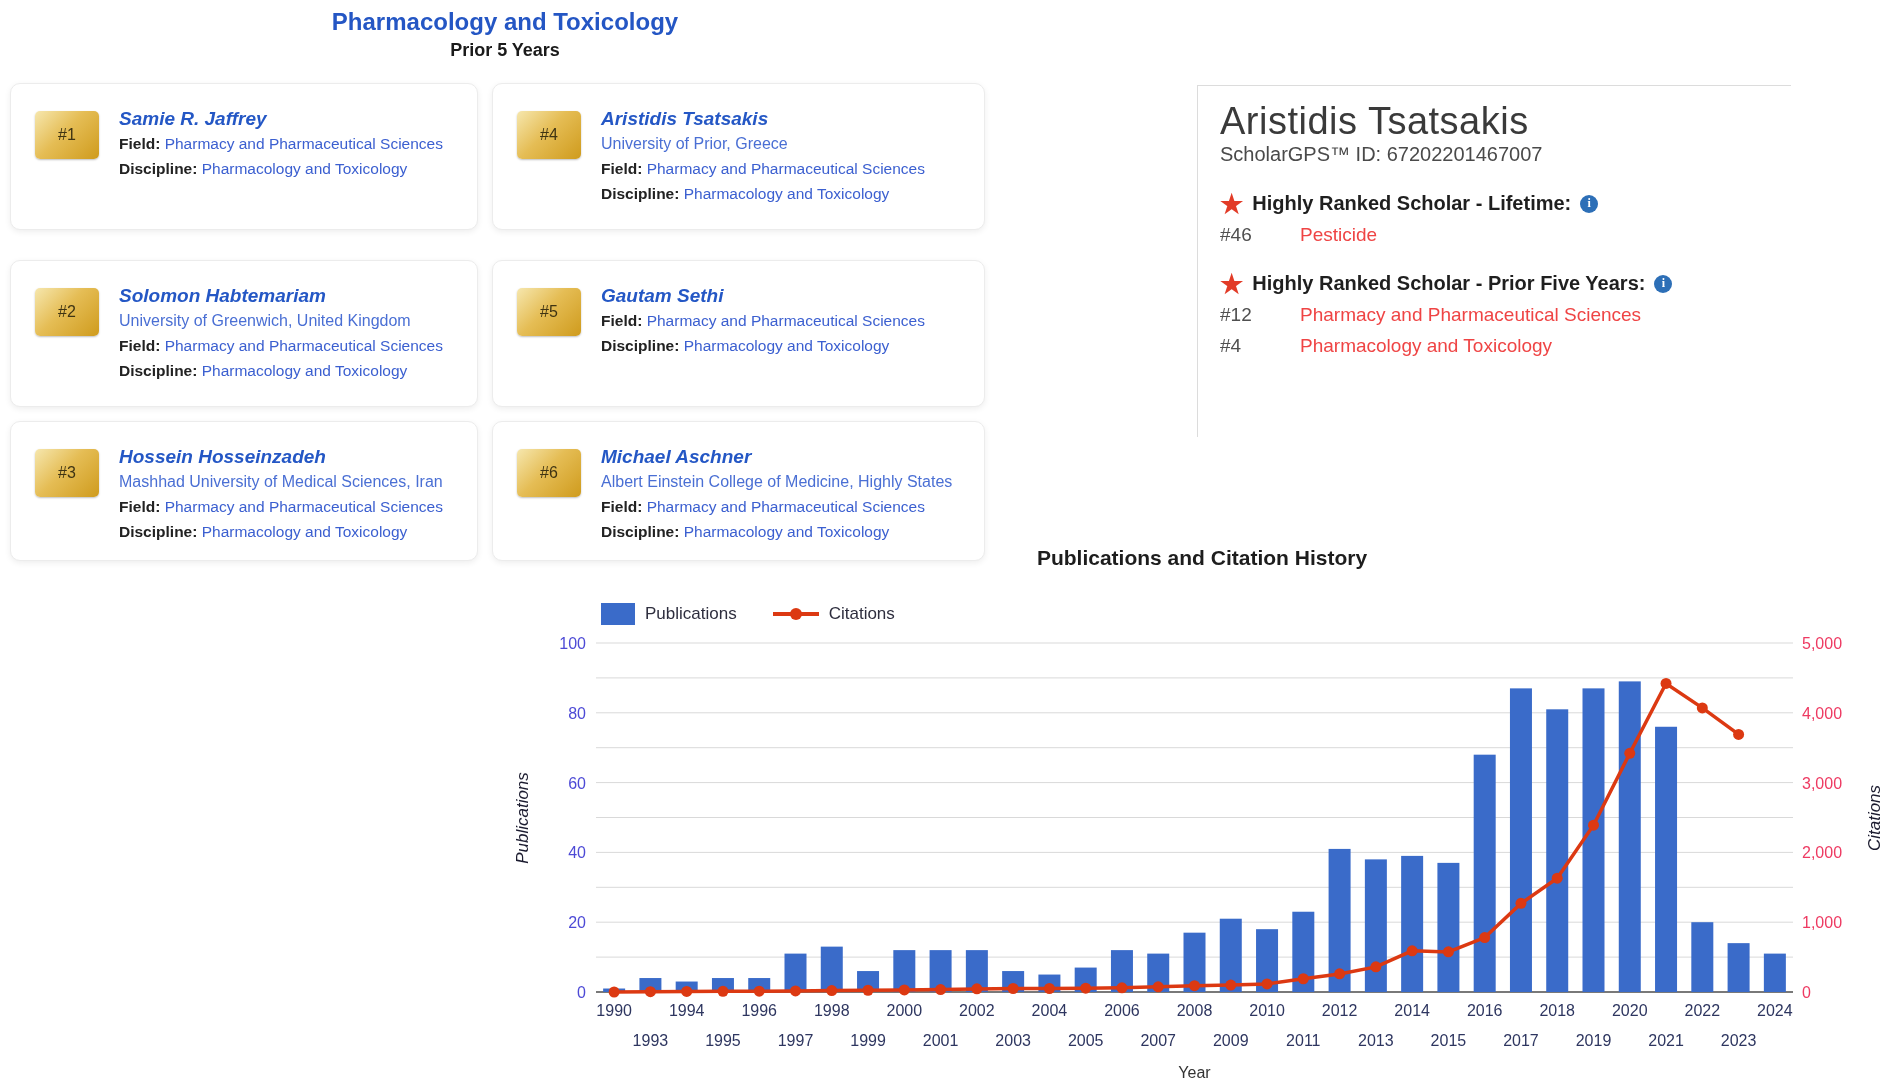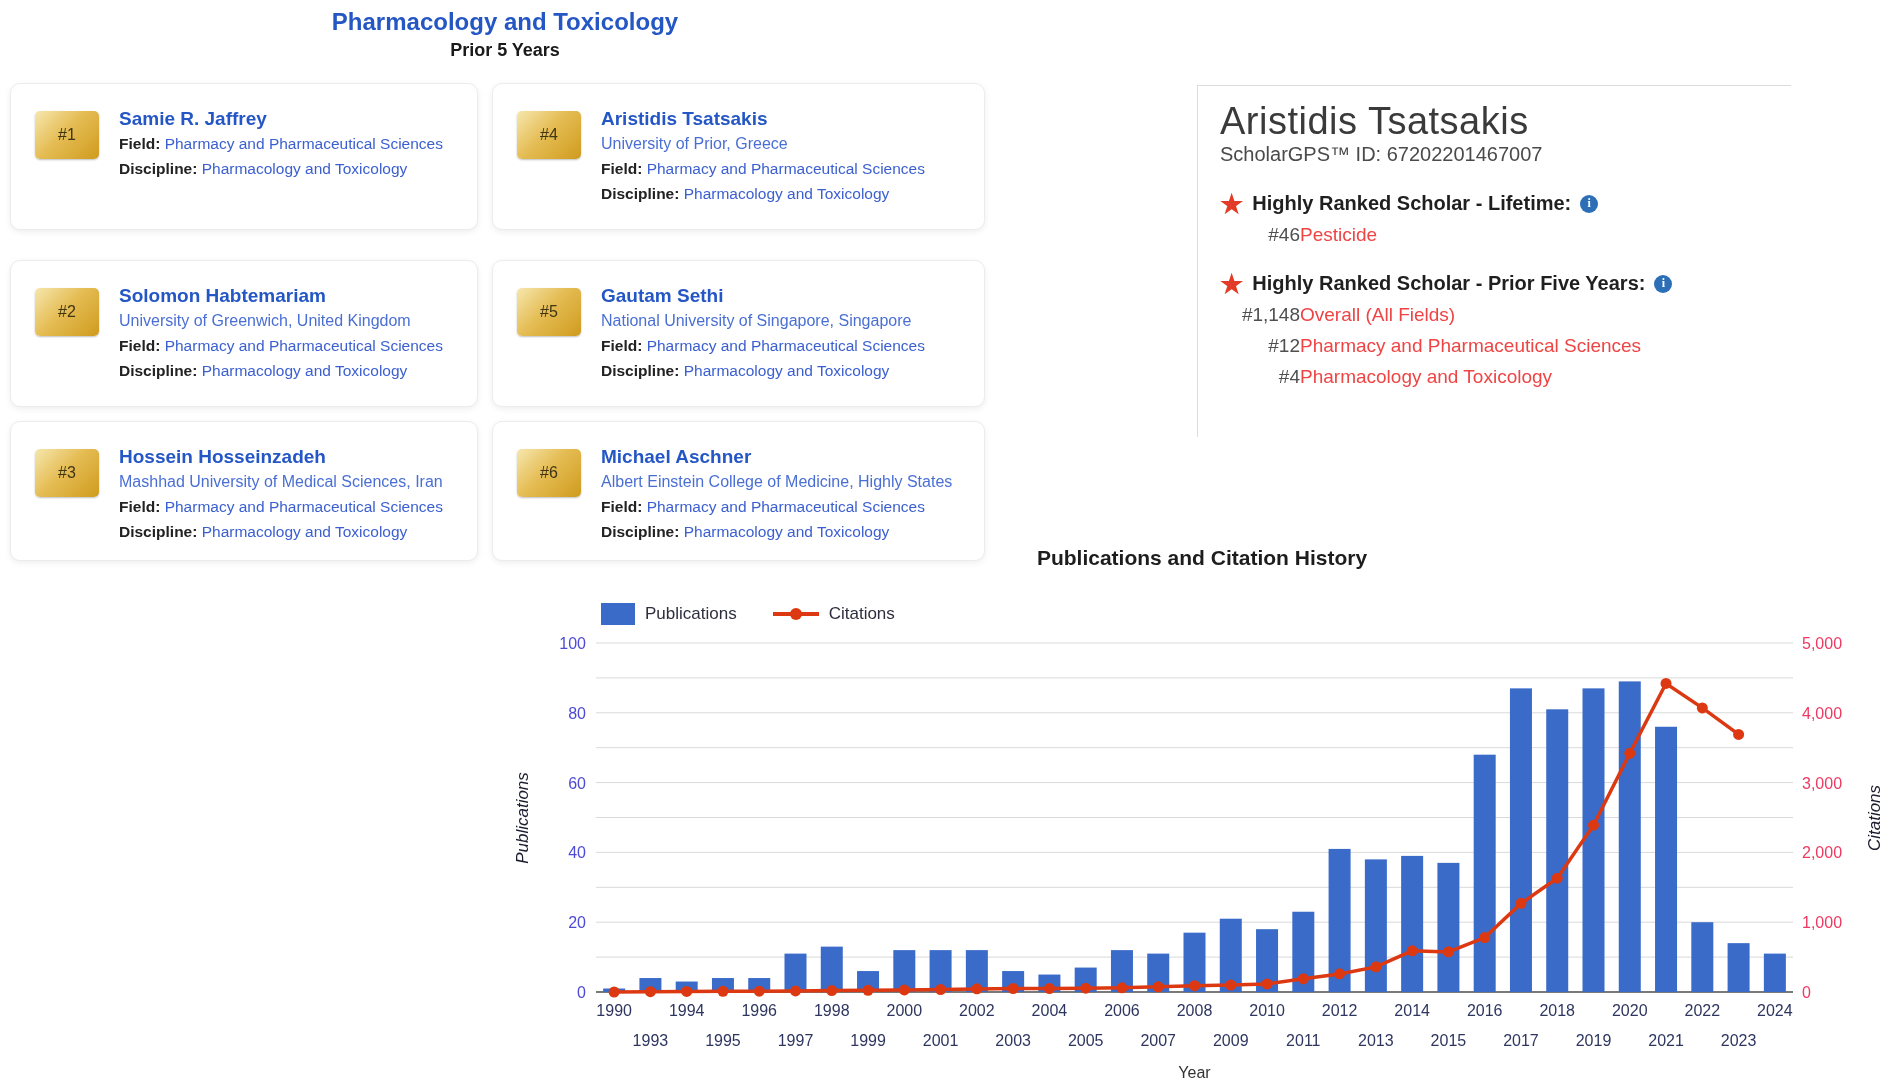--- a/index.html
+++ b/index.html
@@ -12,39 +12,39 @@
   .hdr-sub{font-size:18px;font-weight:bold;color:#1a1a1a;margin-top:4px;}
 
   
   .card{position:absolute;background:#fff;border:1px solid #ececec;border-radius:10px;
         box-shadow:0 2px 6px rgba(0,0,0,0.07);}
   .badge{position:absolute;left:24px;top:27px;width:64px;height:48px;border-radius:5px;
          background:linear-gradient(135deg,#f6e7ae 0%,#e5bd55 45%,#cf9b1d 100%);
          display:flex;align-items:center;justify-content:center;
          font-size:16px;color:#3f3413;box-shadow:0 1px 2px rgba(0,0,0,0.25);}
   .card-text{position:absolute;left:108px;top:22px;right:10px;}
-  .card-name{font-size:19px;font-weight:bold;color:#2457c5;line-height:25px;cursor:pointer;}
+  .card-name{font-size:19px;font-weight:bold;color:#2457c5;line-height:25px;cursor:pointer;font-style:italic;}
   .card-inst{font-size:16px;color:#4a6fd4;line-height:25px;cursor:pointer;}
   .card-line{font-size:15.5px;line-height:25px;color:#222;}
   .card-line b{color:#222;}
   .card-link{color:#3b5fd0;cursor:pointer;}
 
   
   .panel{position:absolute;left:1197px;top:85px;width:594px;height:352px;
          border-top:1px solid #dcdcdc;border-left:1px solid #dcdcdc;background:#fff;
          padding:14px 0 0 22px;box-sizing:border-box;}
   .p-name{font-size:38px;color:#3a3a3a;letter-spacing:0.5px;}
   .p-id{font-size:20px;color:#4a4a4a;}
   .p-section{margin-top:26px;}
   .p-head{display:flex;align-items:center;font-size:20px;font-weight:bold;color:#1f1f1f;}
   .star{color:#e23b27;font-size:26px;margin-right:9px;line-height:20px;}
   .info{display:inline-flex;width:18px;height:18px;border-radius:50%;background:#2d6fb7;
         color:#fff;font-size:12px;font-weight:bold;align-items:center;justify-content:center;
         margin-left:9px;cursor:pointer;font-family:"Liberation Serif",serif;}
-  .p-row{display:flex;font-size:19px;margin-top:9px;text-align:right;}
+  .p-row{display:flex;font-size:19px;margin-top:9px;}
   .p-rank{width:80px;color:#4f4f4f;flex:none;}
   .p-link{color:#ef4444;cursor:pointer;}
 
   
   .chart-title{position:absolute;left:1202px;top:546px;transform:translateX(-50%);
                font-size:21px;font-weight:bold;color:#1d1d1d;white-space:nowrap;}
   .legend{position:absolute;left:601px;top:603px;display:flex;align-items:center;}
   .leg-swatch{width:34px;height:22px;margin-right:10px;}
   .leg-label{font-size:17px;color:#2e2e3e;}
   .leg-marker{position:relative;width:46px;height:22px;margin:0 10px 0 36px;}
@@ -95,21 +95,20 @@
       <div class="card-name">Aristidis Tsatsakis</div>
       <div class="card-inst">University of Prior, Greece</div>
       <div class="card-line"><b>Field:</b> <span class="card-link">Pharmacy and Pharmaceutical Sciences</span></div>
       <div class="card-line"><b>Discipline:</b> <span class="card-link">Pharmacology and Toxicology</span></div>
     </div>
       </div>
       <div class="card" style="left: 492px; top: 260px; width: 491px; height: 145px;">
         <div class="badge">#5</div>
     <div class="card-text">
       <div class="card-name">Gautam Sethi</div>
-      <div class="card-inst">National University of Singapore, Singapore</div>
       <div class="card-line"><b>Field:</b> <span class="card-link">Pharmacy and Pharmaceutical Sciences</span></div>
       <div class="card-line"><b>Discipline:</b> <span class="card-link">Pharmacology and Toxicology</span></div>
     </div>
       </div>
       <div class="card" style="left: 492px; top: 421px; width: 491px; height: 138px;">
         <div class="badge">#6</div>
     <div class="card-text">
       <div class="card-name">Michael Aschner</div>
       <div class="card-inst">Albert Einstein College of Medicine, Highly States</div>
       <div class="card-line"><b>Field:</b> <span class="card-link">Pharmacy and Pharmaceutical Sciences</span></div>
@@ -131,24 +130,20 @@
           <div class="p-row">
        <span class="p-rank">#46</span>
        <span class="p-link">Pesticide</span>
      </div>
         </div>
         <div class="p-section">
           <div class="p-head">
        <span class="star">★</span>
        <span>Highly Ranked Scholar - Prior Five Years:</span>
        <span class="info">i</span>
-     </div>
-          <div class="p-row">
-       <span class="p-rank">#1,148</span>
-       <span class="p-link">Overall (All Fields)</span>
      </div>
           <div class="p-row">
        <span class="p-rank">#12</span>
        <span class="p-link">Pharmacy and Pharmaceutical Sciences</span>
      </div>
           <div class="p-row">
        <span class="p-rank">#4</span>
        <span class="p-link">Pharmacology and Toxicology</span>
      </div>
         </div>

